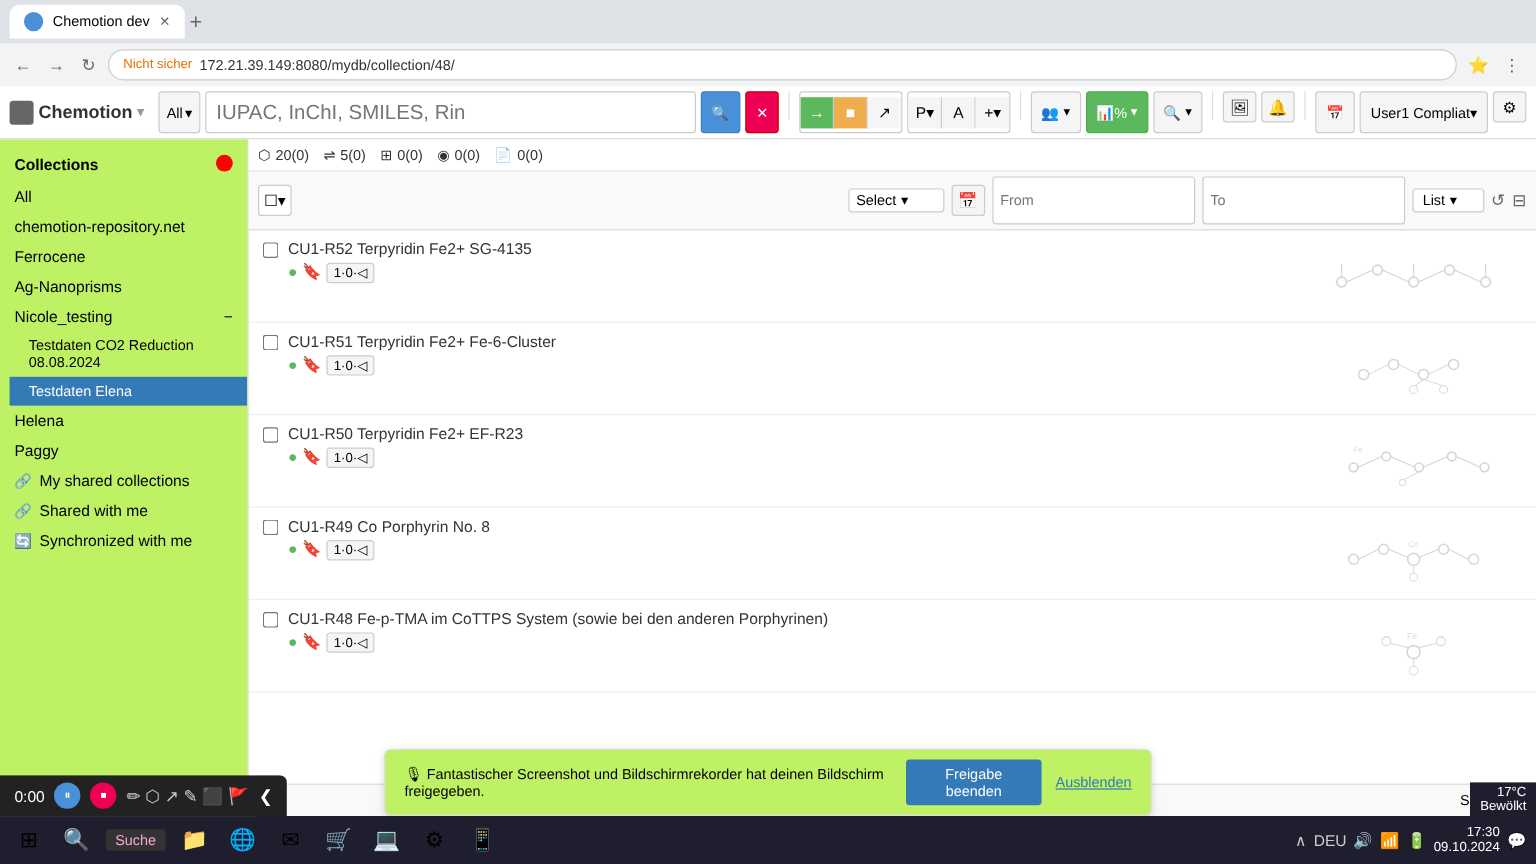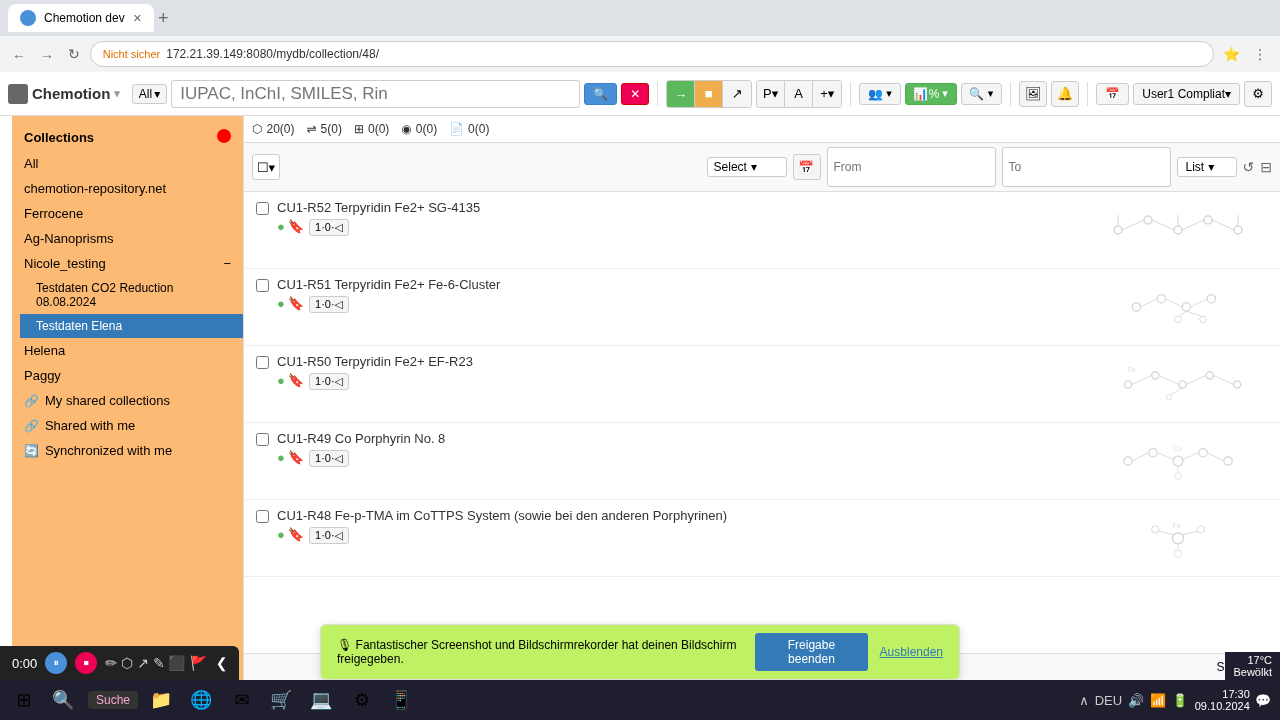--- a/index.html
+++ b/index.html
@@ -16,41 +16,41 @@
     .ctrl-btn { background: none; border: none; cursor: pointer; color: #666; font-size: 14px; padding: 4px; }
     .address-bar { flex: 1; display: flex; align-items: center; background: #fff; border: 1px solid #ccc; border-radius: 20px; padding: 0 12px; height: 26px; font-size: 12px; gap: 6px; }
     .address-text { flex: 1; font-size: 12px; color: #333; }
     .browser-actions { display: flex; gap: 4px; align-items: center; }
     .browser-action-btn { width: 24px; height: 24px; border: none; background: none; cursor: pointer; color: #666; font-size: 14px; display: flex; align-items: center; justify-content: center; }
 
     
     .app { display: flex; flex-direction: column; height: calc(720px - 72px - 40px); background: #fff; }
 
     
-    .toolbar { display: flex; align-items: center; background: #fff; border-bottom: 1px solid #ddd; padding: 4px 8px; gap: 4px; height: 44px; }
+    .toolbar { display: flex; background: #fff; border-bottom: 1px solid #ddd; padding: 4px 8px; gap: 4px; height: 44px; }
     .toolbar-brand { display: flex; align-items: center; gap: 4px; font-weight: bold; color: #333; font-size: 15px; margin-right: 8px; }
     .toolbar-brand-icon { width: 20px; height: 20px; background: #666; border-radius: 3px; }
     .toolbar-sep { width: 1px; height: 24px; background: #ddd; margin: 0 4px; }
     .search-type { display: flex; align-items: center; background: #f5f5f5; border: 1px solid #ccc; border-radius: 3px; padding: 2px 6px; font-size: 12px; cursor: pointer; gap: 2px; }
     .search-input { flex: 1; border: 1px solid #ccc; border-radius: 3px; padding: 3px 8px; font-size: 17px; min-width: 200px; }
     .btn { border: 1px solid #ccc; border-radius: 3px; padding: 3px 8px; font-size: 12px; cursor: pointer; background: #f5f5f5; }
     .btn-blue { background: #4a90d9; color: white; border-color: #3a80c9; }
     .btn-red { background: #e05; color: white; border-color: #c00; }
     .btn-green { background: #5cb85c; color: white; border-color: #4cae4c; }
     .btn-orange { background: #f0ad4e; color: white; border-color: #eea236; }
     .btn-group { display: flex; align-items: center; border: 1px solid #ccc; border-radius: 3px; overflow: hidden; }
     .btn-group .btn { border: none; border-radius: 0; border-right: 1px solid #ccc; }
     .btn-group .btn:last-child { border-right: none; }
     .btn-icon { width: 28px; height: 26px; display: flex; align-items: center; justify-content: center; font-size: 13px; cursor: pointer; }
 
     
     .main { display: flex; flex: 1; overflow: hidden; }
 
     
-    .sidebar { width: 232px; border-right: 1px solid #ddd; overflow-y: auto; background: #fdba74; padding: 8px 0; margin-left: 12px; }
+    .sidebar { width: 207px; border-right: 1px solid #ddd; overflow-y: auto; background: #bef264; padding: 8px 0; }
     .sidebar-item { padding: 5px 12px; cursor: pointer; font-size: 13px; display: flex; align-items: center; gap: 6px; }
     .sidebar-item.active { background: #337ab7; color: white; }
     .sidebar-icon { font-size: 12px; color: #666; }
     .sidebar-sub { padding-left: 8px; }
     .sidebar-sub .sidebar-item { padding-left: 16px; font-size: 12px; }
     .badge-red { width: 14px; height: 14px; background: red; border-radius: 50%; display: inline-block; }
 
     
     .content { flex: 1; display: flex; flex-direction: column; overflow: hidden; }
     .content-tabs { display: flex; align-items: center; padding: 6px 8px; border-bottom: 1px solid #ddd; gap: 12px; background: #fff; }
@@ -59,21 +59,21 @@
     .content-toolbar .right { margin-left: auto; display: flex; align-items: center; gap: 6px; }
     .content-list { flex: 1; overflow-y: auto; }
     .list-item { display: flex; align-items: flex-start; padding: 8px 12px; border-bottom: 1px solid #eee; min-height: 60px; }
     .list-item-check { margin-right: 8px; margin-top: 2px; }
     .list-item-body { flex: 1; }
     .list-item-title { font-size: 13px; color: #333; margin-bottom: 4px; }
     .list-item-tags { display: flex; gap: 4px; }
     .tag { display: flex; align-items: center; gap: 2px; font-size: 11px; border: 1px solid #ccc; border-radius: 3px; padding: 1px 5px; background: #f5f5f5; }
     .tag-green { color: #5cb85c; }
     .tag-bookmark { color: #666; }
-    .molecule-img { width: 180px; height: 60px; display: flex; align-items: center; justify-content: center; }
+    .molecule-img { width: 180px; height: 60px; display: flex; align-items: flex-end; justify-content: center; }
     .molecule-placeholder { width: 160px; height: 50px; opacity: 0.4; }
     .content-footer { display: flex; align-items: center; justify-content: flex-end; padding: 6px 12px; border-top: 1px solid #ddd; background: #f9f9f9; gap: 8px; font-size: 12px; }
 
     
     .notification-bar { position: fixed; bottom: 40px; left: 50%; transform: translateX(-50%); display: flex; align-items: center; background: #bef264; border: 1px solid #ddd; border-radius: 6px; padding: 8px 16px; gap: 12px; font-size: 12px; box-shadow: 0 2px 8px rgba(0,0,0,0.15); z-index: 100; }
     .notif-btn-primary { background: #337ab7; color: white; border: none; border-radius: 3px; padding: 5px 14px; cursor: pointer; font-size: 12px; }
     .notif-btn-link { background: none; border: none; color: #337ab7; cursor: pointer; font-size: 12px; text-decoration: underline; }
 
     
     .taskbar { height: 40px; background: #1e1e2e; display: flex; align-items: center; padding: 0 8px; gap: 8px; position: fixed; bottom: 0; width: 100%; z-index: 200; }

